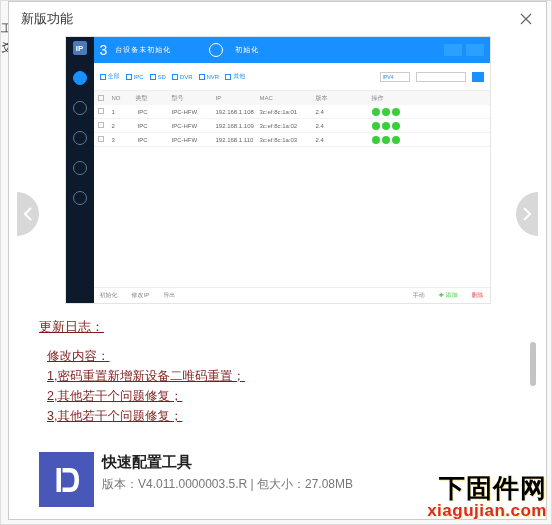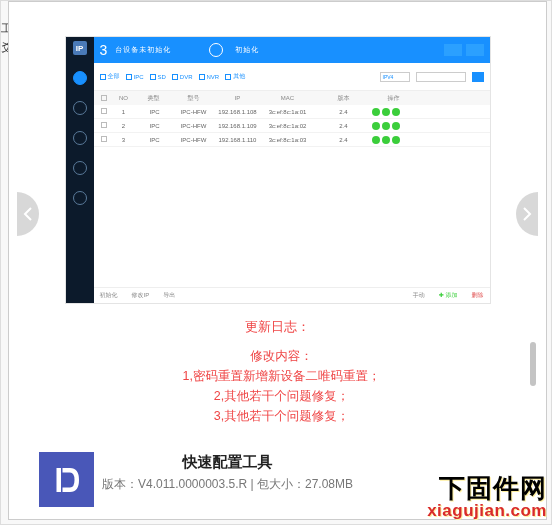--- a/index.html
+++ b/index.html
@@ -7,21 +7,21 @@
     width: 552px; height: 525px;
     font-family: "Microsoft YaHei", Arial, sans-serif;
     background: #f8f8f8; overflow: hidden; position: relative;
     border: 1px solid #ddd;
   }
   .left-edge { position:absolute; left:0; top:0; bottom:0; width:7px; color:#333; font-size:11px; padding-top:20px; }
   .dialog { position:absolute; left:7px; right:4px; top:0; bottom:4px; background:#fff; border:1px solid #ccc; }
   .header { height:34px; display:flex; align-items:center; justify-content:space-between; padding:0 12px; }
   .header-title { font-size:13px; color:#333; }
   .close-btn { width:16px; height:16px; cursor:pointer; color:#666; font-size:18px; display:flex; align-items:center; justify-content:center; }
-  .content { position:absolute; top:34px; left:0; right:0; bottom:0; padding:0 30px;text-align:center; }
+  .content { position:absolute; top:34px; left:0; right:0; bottom:0; padding:0 30px; }
 
   .screenshot {
     width:426px; height:268px; margin:0 auto; position:relative;
     background:#fff; border:1px solid #e4e4e4; display:flex;
   }
   .ss-sidebar { width:28px; background:#0c1a2b; display:flex; flex-direction:column; align-items:center; padding-top:4px; gap:16px; }
   .ss-logo { width:14px; height:14px; background:#4a7ab8; border-radius:2px; display:flex; align-items:center; justify-content:center; color:#fff; font-size:8px; font-weight:bold; }
   .ss-side-icon { width:14px; height:14px; border:1px solid #5a7a9a; border-radius:50%; }
   .ss-side-icon.active { background:#1890ff; border-color:#1890ff; }
   .ss-main { flex:1; background:#fff; display:flex; flex-direction:column; }
@@ -45,21 +45,21 @@
   .ss-row .bar { width:3px; height:8px; background:#3bce3b; margin-right:2px; }
   .ss-ops { display:flex; gap:2px; }
   .ss-op { width:8px; height:8px; border-radius:50%; background:#3bce3b; }
   .ss-footer { height:16px; border-top:1px solid #eee; display:flex; align-items:center; padding:0 6px; font-size:6px; color:#888; gap:14px; }
   .ss-footer .green{ color:#3bce3b; } .ss-footer .red{color:#e05050;}
 
   .nav-arrow { position:absolute; top:190px; width:22px; height:44px; background:#d8d8d8; display:flex; align-items:center; justify-content:center; color:#fff; font-size:14px; cursor:pointer; }
   .nav-left { left:8px; border-radius:0 22px 22px 0; }
   .nav-right { right:8px; border-radius:22px 0 0 22px; }
 
-  .changelog { margin-top:14px; font-size:13px; color:#ef4444; position:relative; }
+  .changelog { margin-top:14px; font-size:13px; color:#7f1d1d; position:relative;text-decoration:underline; }
   .changelog .title { margin-bottom:10px; }
   .changelog .body { padding-left:8px; line-height:20px; font-size:12.5px; }
   .scroll-thumb { position:absolute; right:-20px; top:24px; width:6px; height:44px; background:#c4c4c4; border-radius:3px; }
 
   .footer { position:absolute; left:30px; right:18px; bottom:12px; display:flex; align-items:flex-start; gap:8px; }
   .app-icon { width:55px; height:55px; background:#4957b8; display:flex; align-items:center; justify-content:center; }
   .app-icon svg { width:30px; height:30px; }
   .footer-info { font-size:12px; color:#777; line-height:20px; }
   .footer-info .name { font-size:15px; color:#222; font-weight:600; margin-bottom:2px; }
 
@@ -69,20 +69,28 @@
 </style>
 </head>
 <body>
 
 <div class="left-edge">
   <div>工</div>
   <div style="margin-top:4px;">爻</div>
 </div>
 
 <div class="dialog">
+  <div class="header">
+    <div class="header-title">新版功能</div>
+    <div class="close-btn" title="关闭">
+      <svg width="12" height="12" viewBox="0 0 12 12">
+          <path d="M1 1 L11 11 M11 1 L1 11" stroke="#666" stroke-width="1.2" fill="none"></path>
+        </svg>
+    </div>
+  </div>
 
   <div class="content">
 
     <div class="screenshot">
       <div class="ss-sidebar">
         <div class="ss-logo">IP</div>
         <div class="ss-side-icon active"></div>
         <div class="ss-side-icon"></div>
         <div class="ss-side-icon"></div>
         <div class="ss-side-icon"></div>

